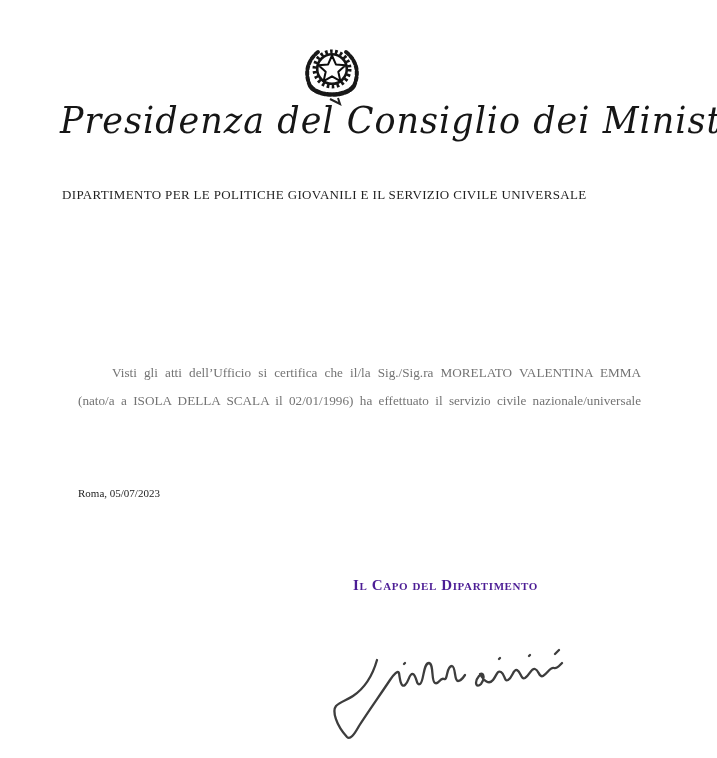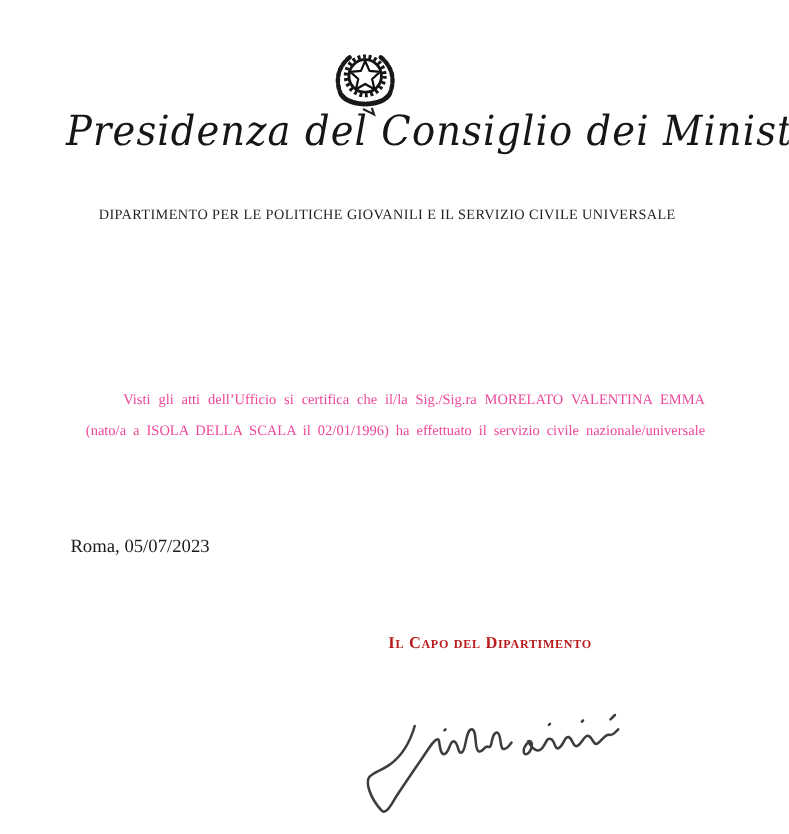--- a/index.html
+++ b/index.html
@@ -31,57 +31,56 @@
     font-size: 35px;
     letter-spacing: 1px;
     color: #161616;
     transform: scaleY(1.08);
     white-space: nowrap;
   }
   .department-line {
     position: absolute;
     left: 62px; top: 187px;
     width: 580px;
-    text-align: center;
     font-size: 13px;
     letter-spacing: 0.35px;
     white-space: nowrap;
     color: #1f1f1f;
   }
   .body-text {
     position: absolute;
-    left: 78px; top: 349px;
+    left: 78px; top: 359px;
     width: 563px;
     font-size: 13.2px;
-    color: #ec4899;
+    color: #737373;
     font-family: Liberation Serif, serif;
   }
   .body-line {
     display: block;
     line-height: 27.5px;
     white-space: nowrap;
     text-align: justify;
     text-align-last: justify;
   }
   .body-line.first { text-indent: 34px; }
   .body-line.last { text-align-last: left; }
   .place-date {
     position: absolute;
-    left: 64px; top: 487px;
-    font-size: 17px;
+    left: 78px; top: 487px;
+    font-size: 11px;
     color: #1c1c1c;
   }
   .role-title {
     position: absolute;
     left: 353px; top: 577px;
     font-size: 15px;
     font-weight: bold;
     font-variant: small-caps;
     letter-spacing: 0.6px;
-    color: #b91c1c;
+    color: #4c1d95;
     white-space: nowrap;
   }
   .signature {
     position: absolute;
     left: 303px; top: 638px;
     width: 268px; height: 115px;
   }
 </style>
 </head>
 <body>

